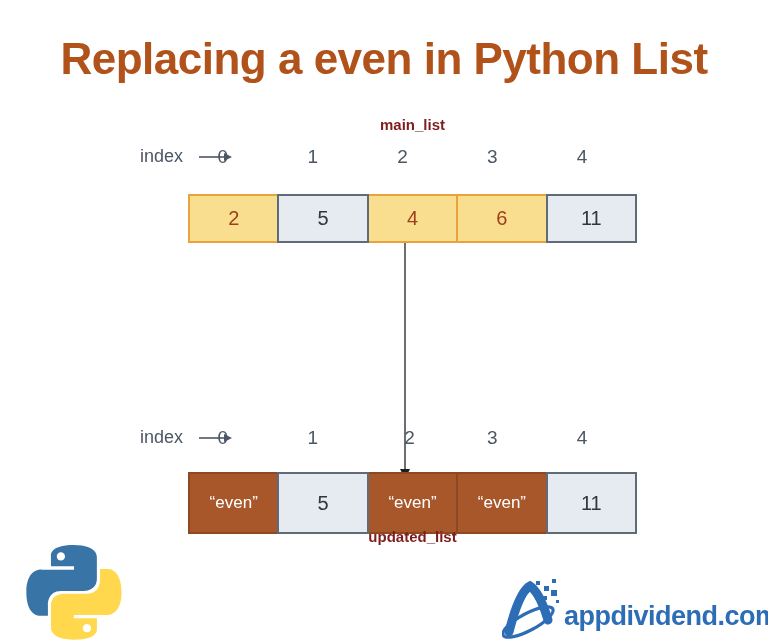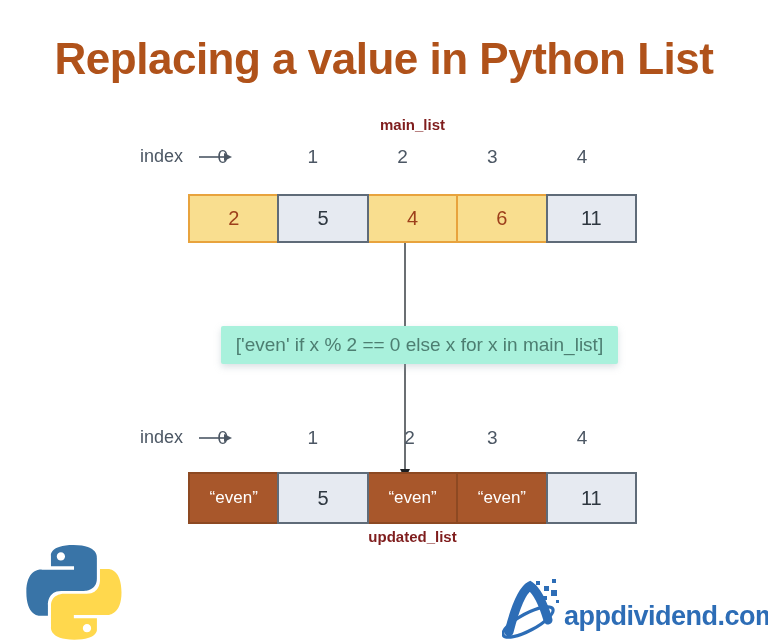--- a/index.html
+++ b/index.html
@@ -28,21 +28,21 @@
     font-size:19px;color:#4C5764;
   }
   .index-numbers-1{left:178px;top:146px;}
   .index-numbers-2{left:178px;top:427px;}
   .index-numbers span{flex:1;text-align:center;}
   .index-numbers .shift-right{transform:translateX(7px);}
   .list-row{
     position:absolute;left:188px;width:449px;display:flex;
   }
   .row-main{top:194px;height:49px;}
-  .row-updated{top:472px;height:52px;}
+  .row-updated{top:472px;height:62px;}
   .cell{
     flex:1;display:flex;align-items:center;justify-content:center;
     border:2px solid;box-sizing:border-box;
   }
   .cell + .cell{margin-left:-2px;}
   .cell-even{background:#F9DE8F;border-color:#E8A33D;color:#9D3F1B;font-size:20px;}
   .cell-odd{background:#E6EAF1;border-color:#5F6B78;color:#2E3740;font-size:20px;position:relative;z-index:1;}
   .cell-replaced{background:#A8572B;border-color:#8D4922;color:#ffffff;font-size:17px;}
   .flow-arrow{position:absolute;left:395px;top:243px;z-index:0;}
   .code-box{
@@ -56,21 +56,21 @@
   .brand-text{
     font-size:27px;font-weight:bold;color:#2D6DB6;letter-spacing:-0.5px;
     margin-left:4px;margin-top:14px;
   }
 </style>
 </head>
 <body>
 
 <div class="canvas">
 
-  <h1 class="title">Replacing a value in Python List</h1>
+  <h1 class="title">Replacing a even in Python List</h1>
 
   <div class="list-caption caption-top">main_list</div>
 
   <div class="index-caption index-caption-1">
     <span>index</span>
     <svg width="34" height="10" viewBox="0 0 34 10">
       <line x1="0" y1="5" x2="26" y2="5" stroke="#4C5764" stroke-width="1.6"></line>
       <polygon points="25,1 33,5 25,9" fill="#4C5764"></polygon>
     </svg>
   </div>
@@ -88,21 +88,20 @@
     <div class="cell cell-even">4</div>
     <div class="cell cell-even">6</div>
     <div class="cell cell-odd">11</div>
   </div>
 
   <svg class="flow-arrow" width="20" height="236" viewBox="0 0 20 236">
     <line x1="10" y1="0" x2="10" y2="228" stroke="#3A3F45" stroke-width="1.5"></line>
     <polygon points="5,226 15,226 10,236" fill="#1c1f22"></polygon>
   </svg>
 
-  <div class="code-box">['even' if x % 2 == 0 else x for x in main_list]</div>
 
   <div class="index-caption index-caption-2">
     <span>index</span>
     <svg width="34" height="10" viewBox="0 0 34 10">
       <line x1="0" y1="5" x2="26" y2="5" stroke="#4C5764" stroke-width="1.6"></line>
       <polygon points="25,1 33,5 25,9" fill="#4C5764"></polygon>
     </svg>
   </div>
   <div class="index-numbers index-numbers-2">
     <span>0</span>

